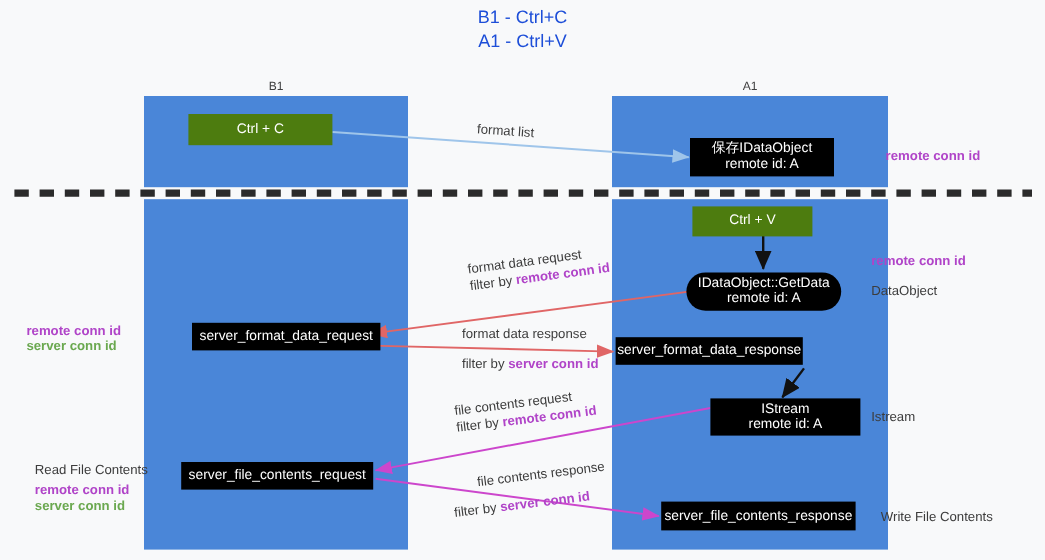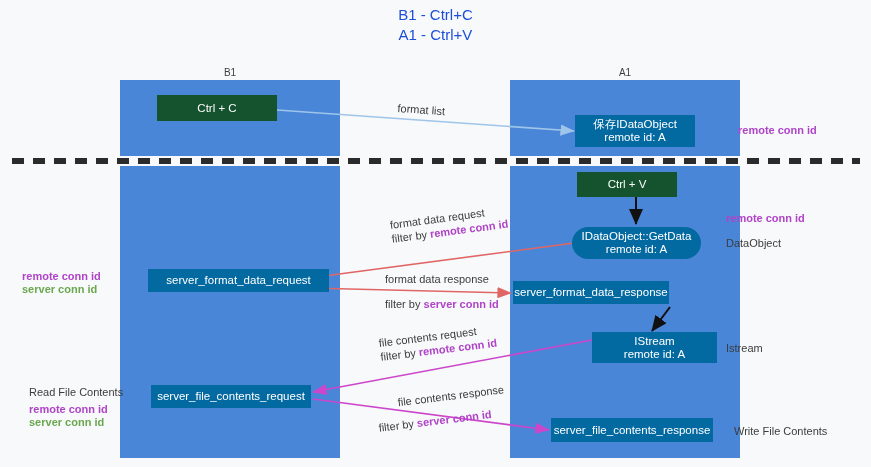--- a/index.html
+++ b/index.html
@@ -12,22 +12,22 @@
   }
   #stage{position:absolute;left:0;top:0;width:871px;height:467px;}
   svg.layer{position:absolute;left:0;top:0;width:871px;height:467px;pointer-events:none;}
   .col{position:absolute;background:#4a86d8;}
   .hdr{position:absolute;text-align:center;color:#404040;font-size:10px;line-height:13px;margin-top:18px;}
   .box{
     position:absolute;display:flex;align-items:center;justify-content:center;
     text-align:center;color:#ffffff;font-size:11.5px;line-height:13px;
     box-sizing:border-box;
   }
-  .box.orange{background:#0369a1;}
-  .box.green{background:#14532d;}
+  .box.orange{background:#000000;}
+  .box.green{background:#4d7c0f;}
   .title{
     position:absolute;left:0;top:5px;width:871px;text-align:center;
     color:#1d4ed8;font-size:15px;line-height:20px;
   }
   .elbl{position:absolute;font-size:11px;line-height:14px;color:#3c3c3c;white-space:nowrap;}
   .elbl .hi-purple{color:#b044c8;font-weight:bold;}
   .side{position:absolute;font-size:11px;line-height:14px;white-space:nowrap;}
   .side.purple{color:#b044c8;font-weight:bold;}
   .side.green{color:#6aa84f;font-weight:bold;}
   .side.plain{color:#3c3c3c;}
@@ -101,21 +101,21 @@
 
   <div class="box green" style="left:577px;top:172px;width:100px;height:25px;">
     <span>Ctrl + V</span>
   </div>
 
   <div class="box orange" style="left:572px;top:227px;width:129px;height:32px;flex-direction:column;border-radius:16px;">
     <span>IDataObject::GetData</span>
     <span>remote id: A</span>
   </div>
 
-  <div class="box orange" style="left:148px;top:269px;width:181px;height:23px;">
+  <div class="box orange" style="left:160px;top:269px;width:157px;height:23px;">
     <span>server_format_data_request</span>
   </div>
 
   <div class="box orange" style="left:513px;top:281px;width:156px;height:23px;">
     <span>server_format_data_response</span>
   </div>
 
   <div class="box orange" style="left:592px;top:332px;width:125px;height:31px;flex-direction:column;">
     <span>IStream</span>
     <span>remote id: A</span>

